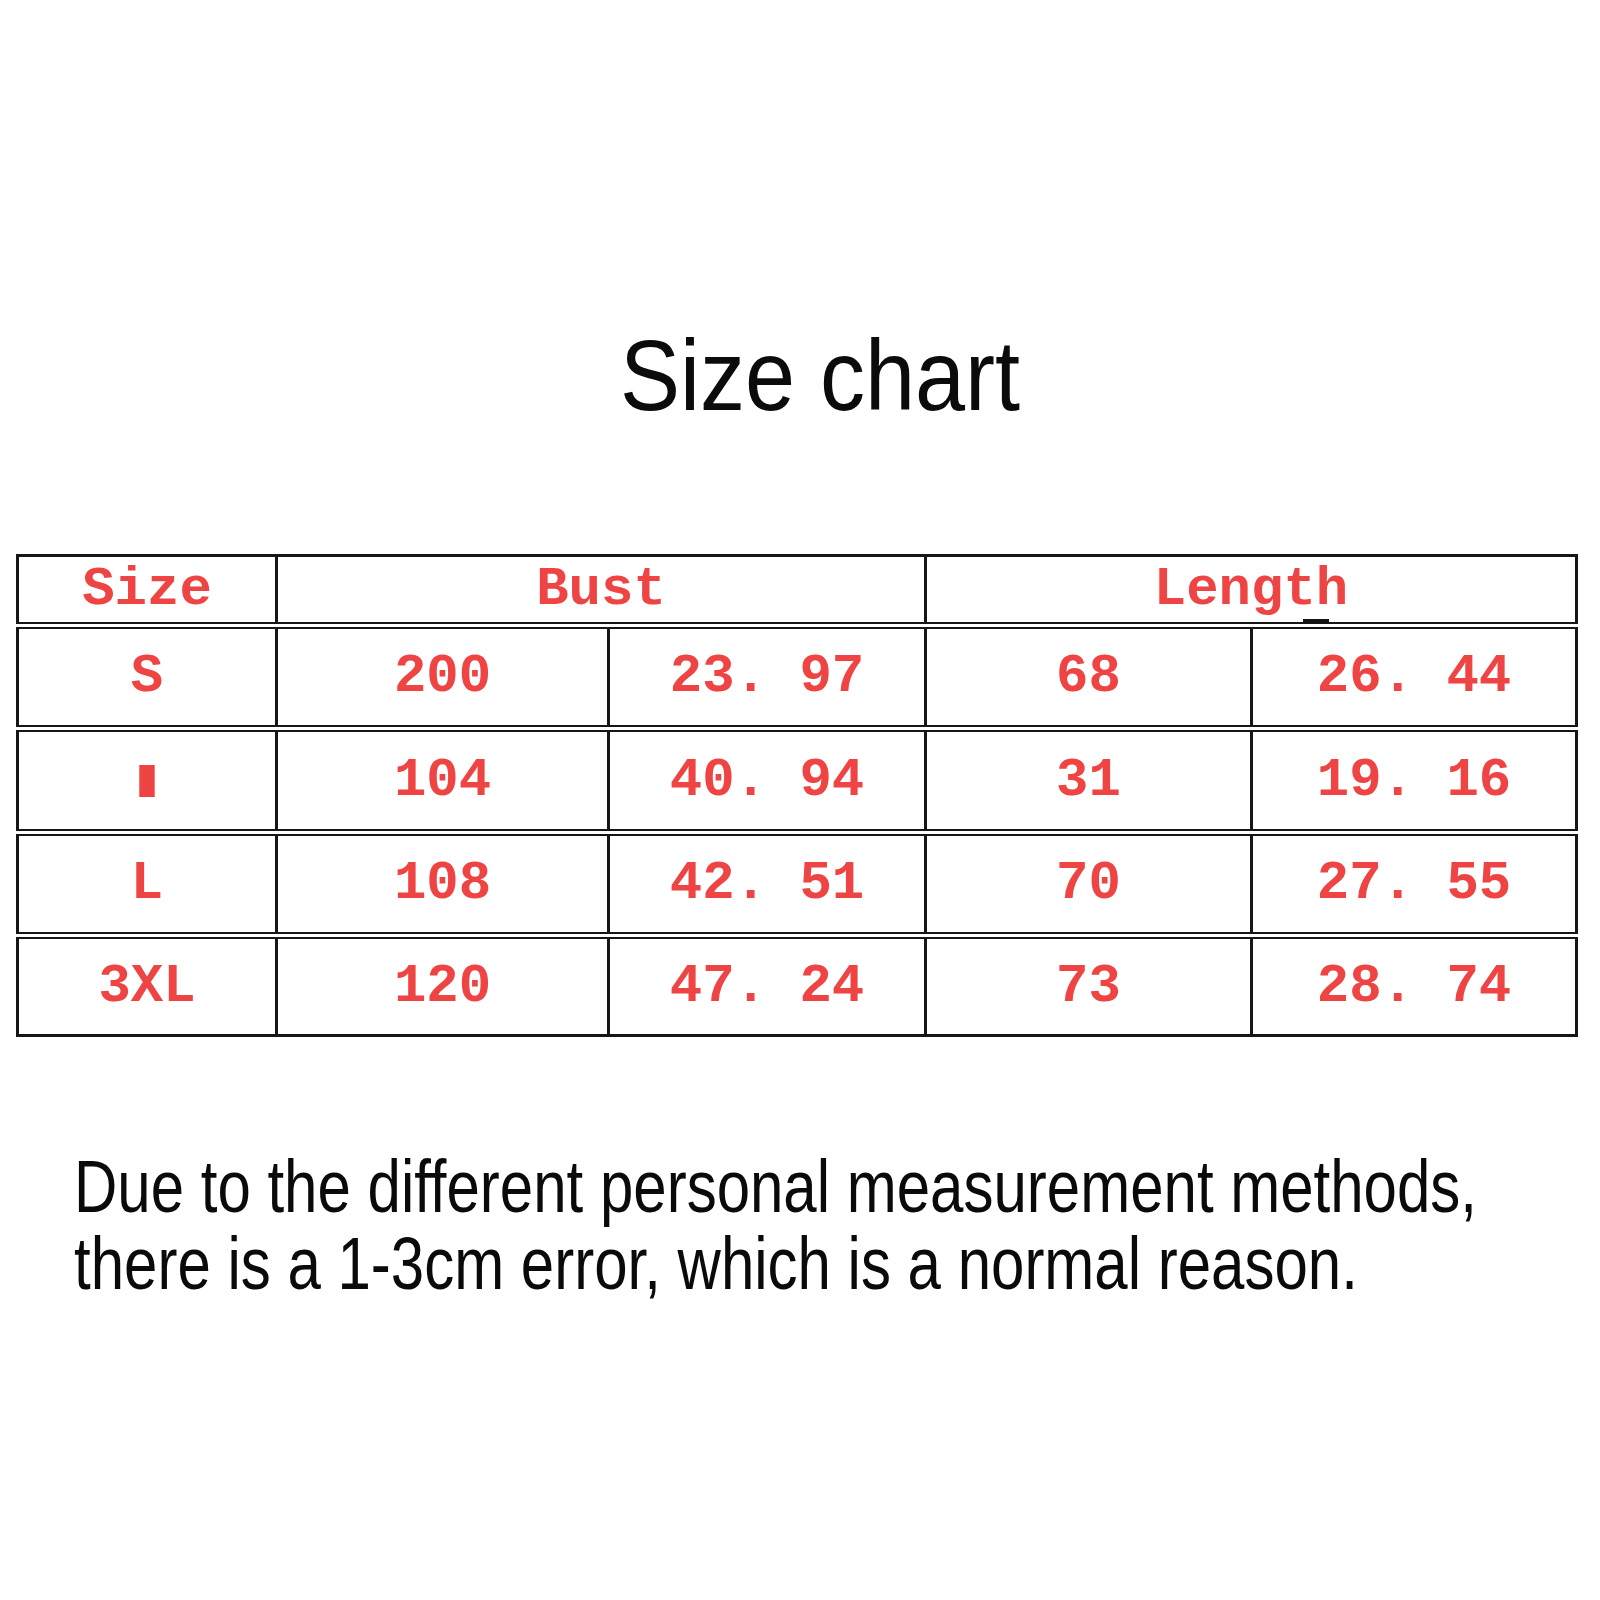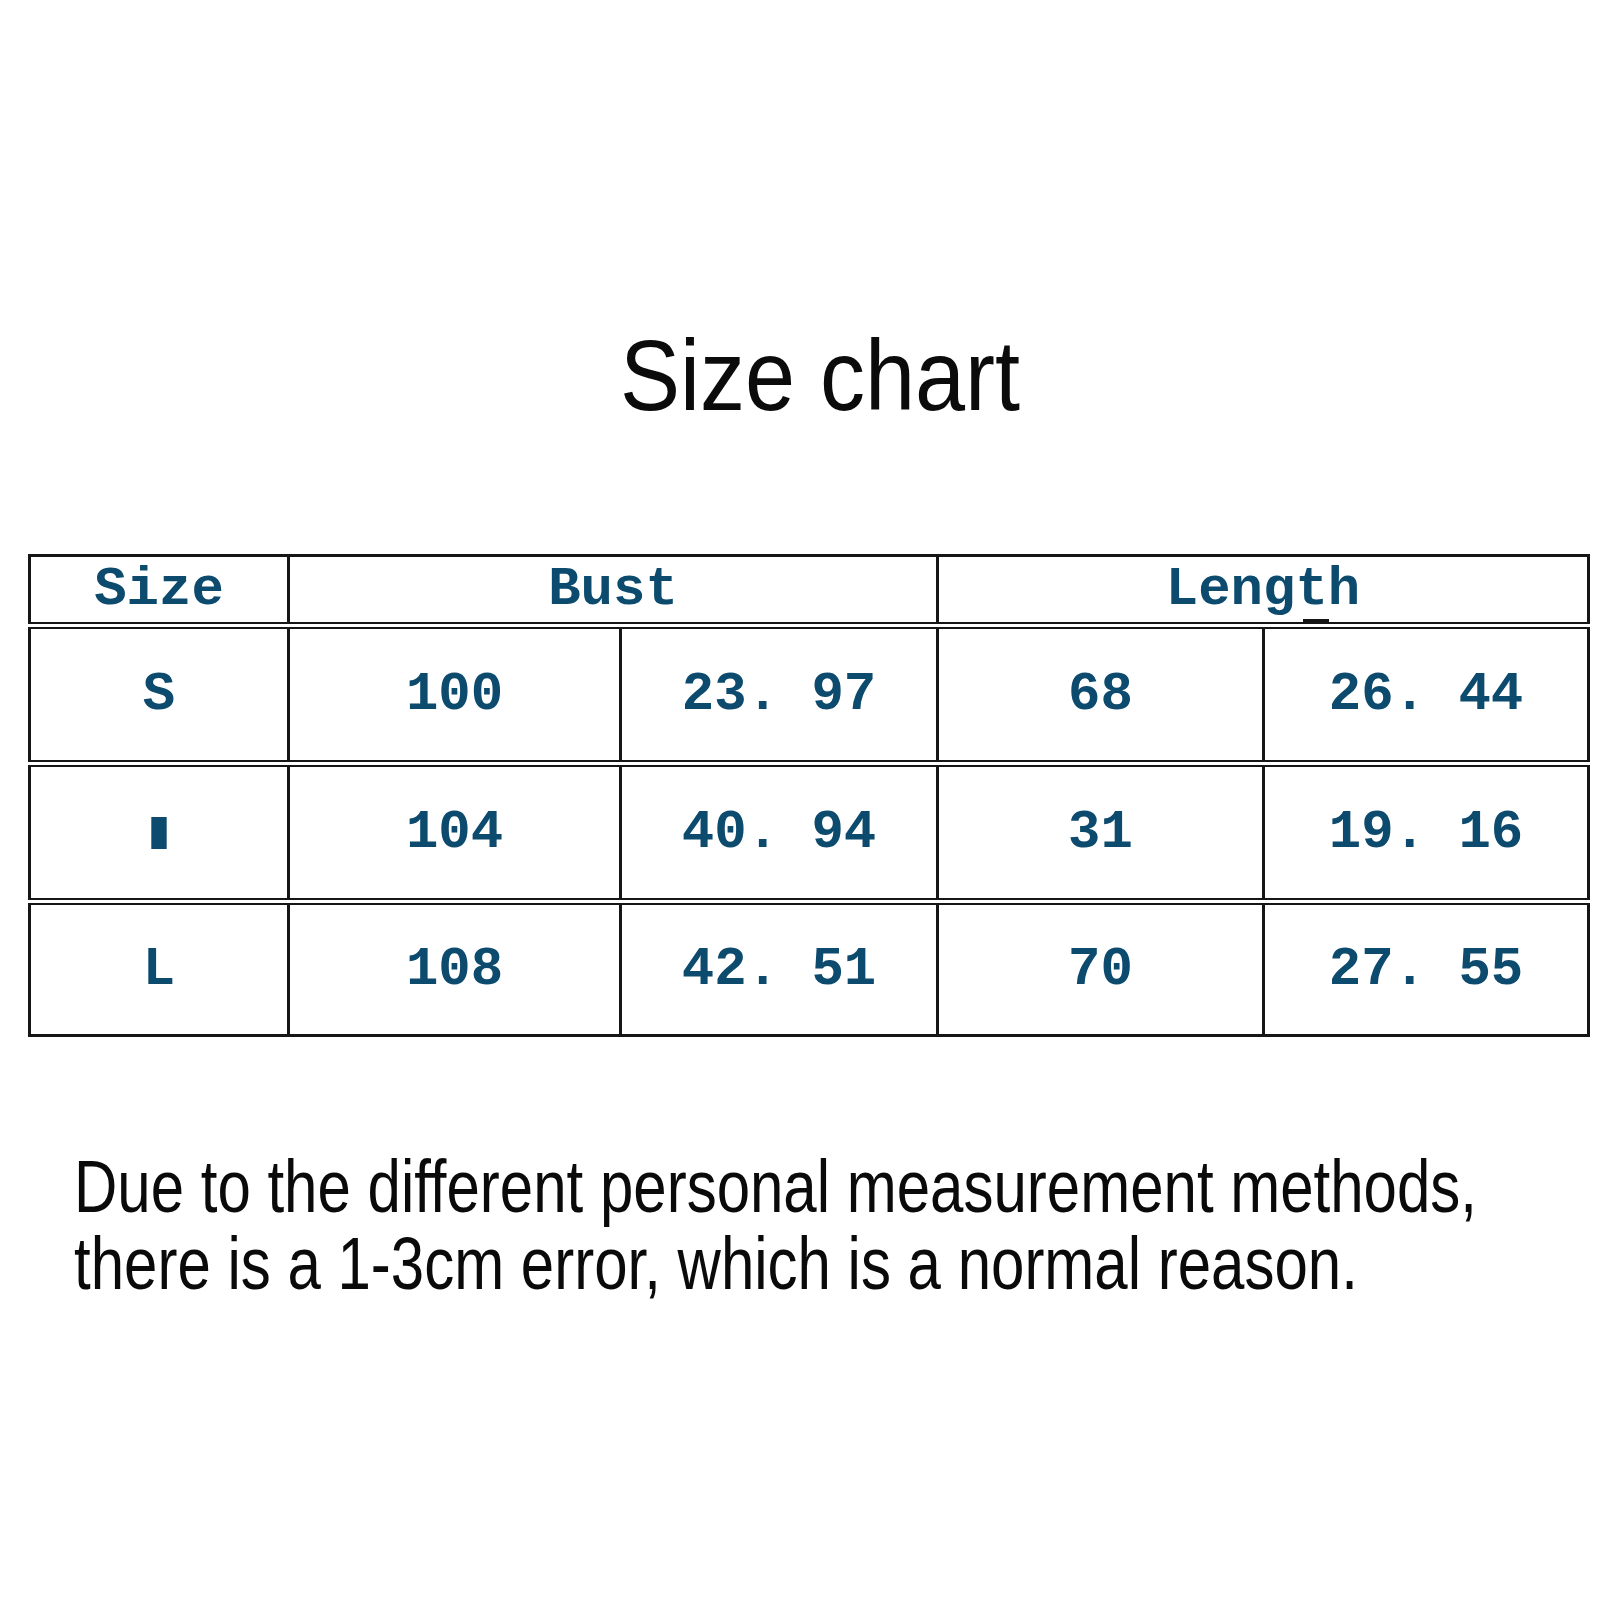--- a/index.html
+++ b/index.html
@@ -25,30 +25,30 @@
     font-family: "Liberation Sans", sans-serif;
     font-weight: 400;
     font-size: 100px;
     color: #0b0b0b;
     transform: scaleX(0.90);
     transform-origin: 50% 0;
     white-space: nowrap;
   }
   table.size-table {
     position: absolute;
-    left: 28px;
+    left: 16px;
     top: 554px;
     width: 1559px;
     height: 483px;
     border-collapse: collapse;
     table-layout: fixed;
     font-family: "Liberation Mono", "DejaVu Sans Mono", monospace;
     font-weight: 700;
     font-size: 54px;
-    color: #0c4a6e;
+    color: #ef4444;
   }
   table.size-table { border: 3px solid #161616; }
   .size-table th, .size-table td {
     border: 3px solid #161616;
     text-align: center;
     vertical-align: middle;
     padding: 0;
     line-height: 1;
     overflow: hidden;
   }
@@ -94,39 +94,46 @@
     <thead>
       <tr>
         <th>Size</th>
         <th colspan="2">Bust</th>
         <th colspan="2">Length</th>
       </tr>
     </thead>
     <tbody>
       <tr>
         <td>S</td>
-        <td>100</td>
+        <td>200</td>
         <td>23. 97</td>
         <td>68</td>
         <td>26. 44</td>
       </tr>
       <tr>
         <td>▮</td>
         <td>104</td>
         <td>40. 94</td>
         <td>31</td>
         <td>19. 16</td>
       </tr>
       <tr>
         <td>L</td>
         <td>108</td>
         <td>42. 51</td>
         <td>70</td>
         <td>27. 55</td>
       </tr>
+      <tr>
+        <td>3XL</td>
+        <td>120</td>
+        <td>47. 24</td>
+        <td>73</td>
+        <td>28. 74</td>
+      </tr>
     </tbody>
   </table>
 
   <div class="underscore-artifact"></div>
 
   <div class="note">
     <div>Due to the different personal measurement methods,</div>
     <div>there is a 1-3cm error, which is a normal reason.</div>
   </div>
 

